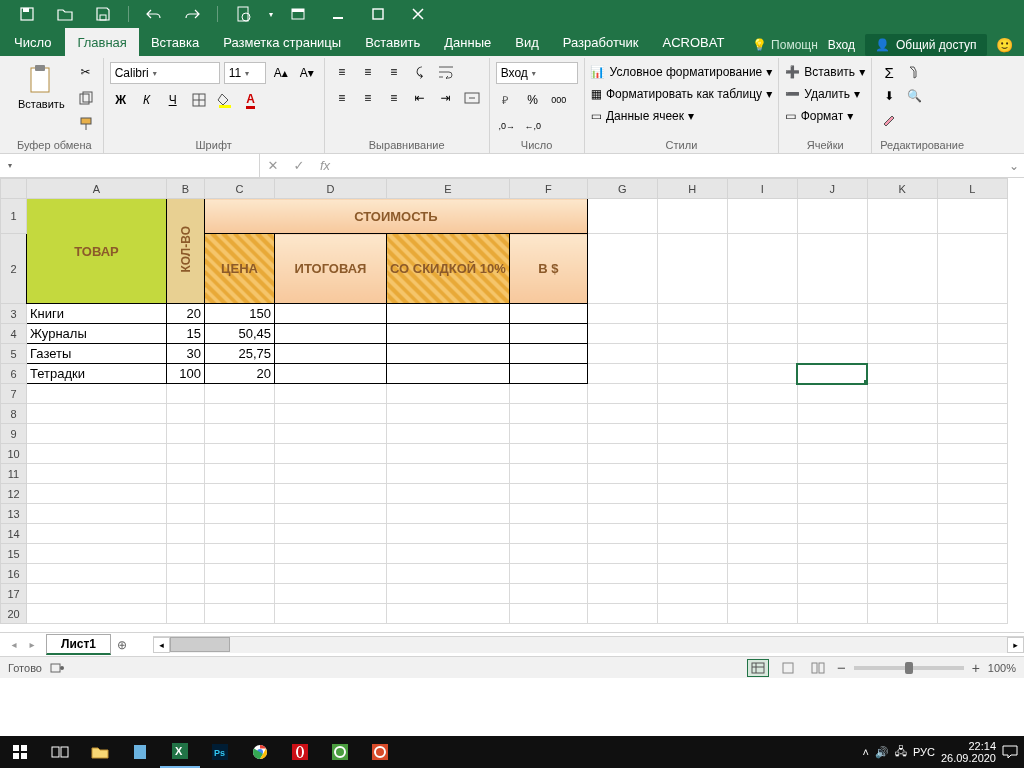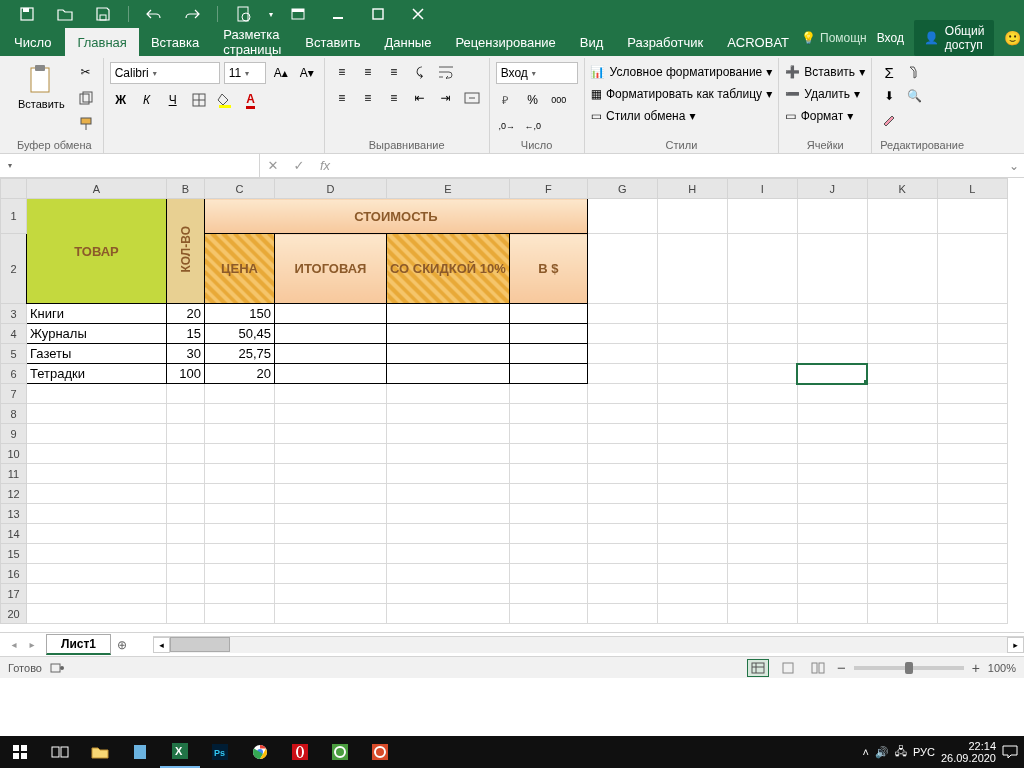--- a/index.html
+++ b/index.html
@@ -166,21 +166,20 @@
   </div>
 </div>
 
 <div class="tabs">
   <div class="filetab">Число</div>
   <div class="tab active">Главная</div>
   <div class="tab">Вставка</div>
   <div class="tab">Разметка страницы</div>
   <div class="tab">Вставить</div>
   <div class="tab">Данные</div>
-  <div class="tab">Рецензирование</div>
   <div class="tab">Вид</div>
   <div class="tab">Разработчик</div>
   <div class="tab">ACROBAT</div>
   <div class="tabs-right">
     <span style="display:flex;align-items:center;gap:4px;color:#cde8d7;">💡 <span>Помощн</span></span>
     <span>Вход</span>
     <span class="share-btn">👤 <span>Общий доступ</span></span>
     <span style="font-size:14px;">🙂</span>
   </div>
 </div>
@@ -243,20 +242,21 @@
             <svg width="16" height="16">
               <path d="M5 2l6 6-5 5-5-5z" fill="none" stroke="#555"></path>
               <rect x="2" y="13" width="12" height="3" fill="#ffff00"></rect>
             </svg>
           </div>
         <div class="smallbtn">
             <span style="color:#c00;font-weight:bold;border-bottom:3px solid #c00;">A</span>
           </div>
       </div>
     </div>
+    <div class="group-label">Шрифт</div>
   </div>
 
   <div class="group" style="min-width:150px;">
     <div class="group-body" style="flex-direction:column;gap:6px;">
       <div class="row">
         <div class="smallbtn">≡</div>
         <div class="smallbtn">≡</div>
         <div class="smallbtn">≡</div>
         <div class="smallbtn">⤹</div>
         <div class="smallbtn">
@@ -302,21 +302,21 @@
         <div class="smallbtn" style="font-size:9px;">←,0</div>
       </div>
     </div>
     <div class="group-label">Число</div>
   </div>
 
   <div class="group" style="min-width:190px;">
     <div class="group-body" style="flex-direction:column;gap:2px;align-items:flex-start;">
       <div class="smallbtn" style="width:auto;gap:4px;display:flex;">📊 <span>Условное форматирование</span> ▾</div>
       <div class="smallbtn" style="width:auto;gap:4px;display:flex;">▦ <span>Форматировать как таблицу</span> ▾</div>
-      <div class="smallbtn" style="width:auto;gap:4px;display:flex;">▭ <span>Стили обмена</span> ▾</div>
+      <div class="smallbtn" style="width:auto;gap:4px;display:flex;">▭ <span>Данные ячеек</span> ▾</div>
     </div>
     <div class="group-label">Стили</div>
   </div>
 
   <div class="group" style="min-width:90px;">
     <div class="group-body" style="flex-direction:column;gap:2px;align-items:flex-start;">
       <div class="smallbtn" style="width:auto;display:flex;gap:4px;">➕ <span>Вставить</span> ▾</div>
       <div class="smallbtn" style="width:auto;display:flex;gap:4px;">➖ <span>Удалить</span> ▾</div>
       <div class="smallbtn" style="width:auto;display:flex;gap:4px;">▭ <span>Формат</span> ▾</div>
     </div>

